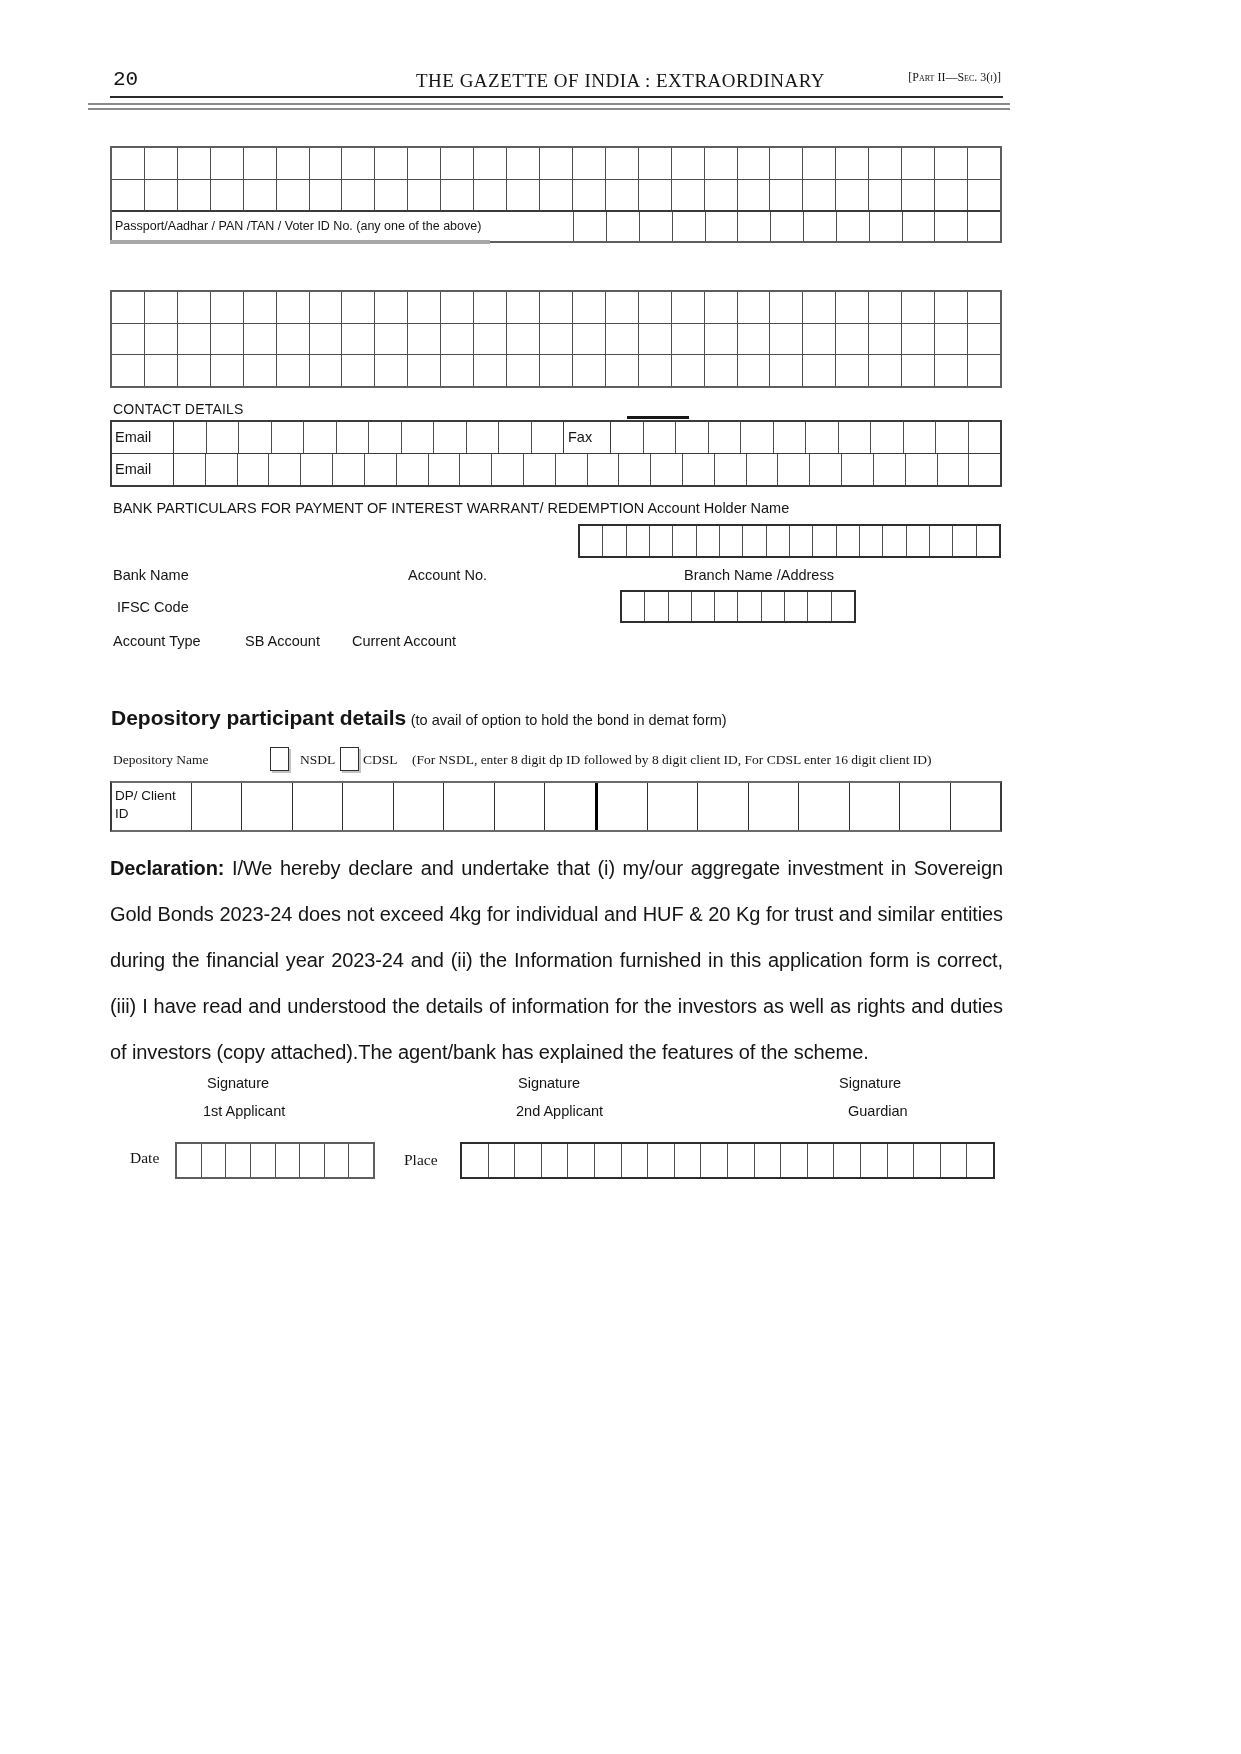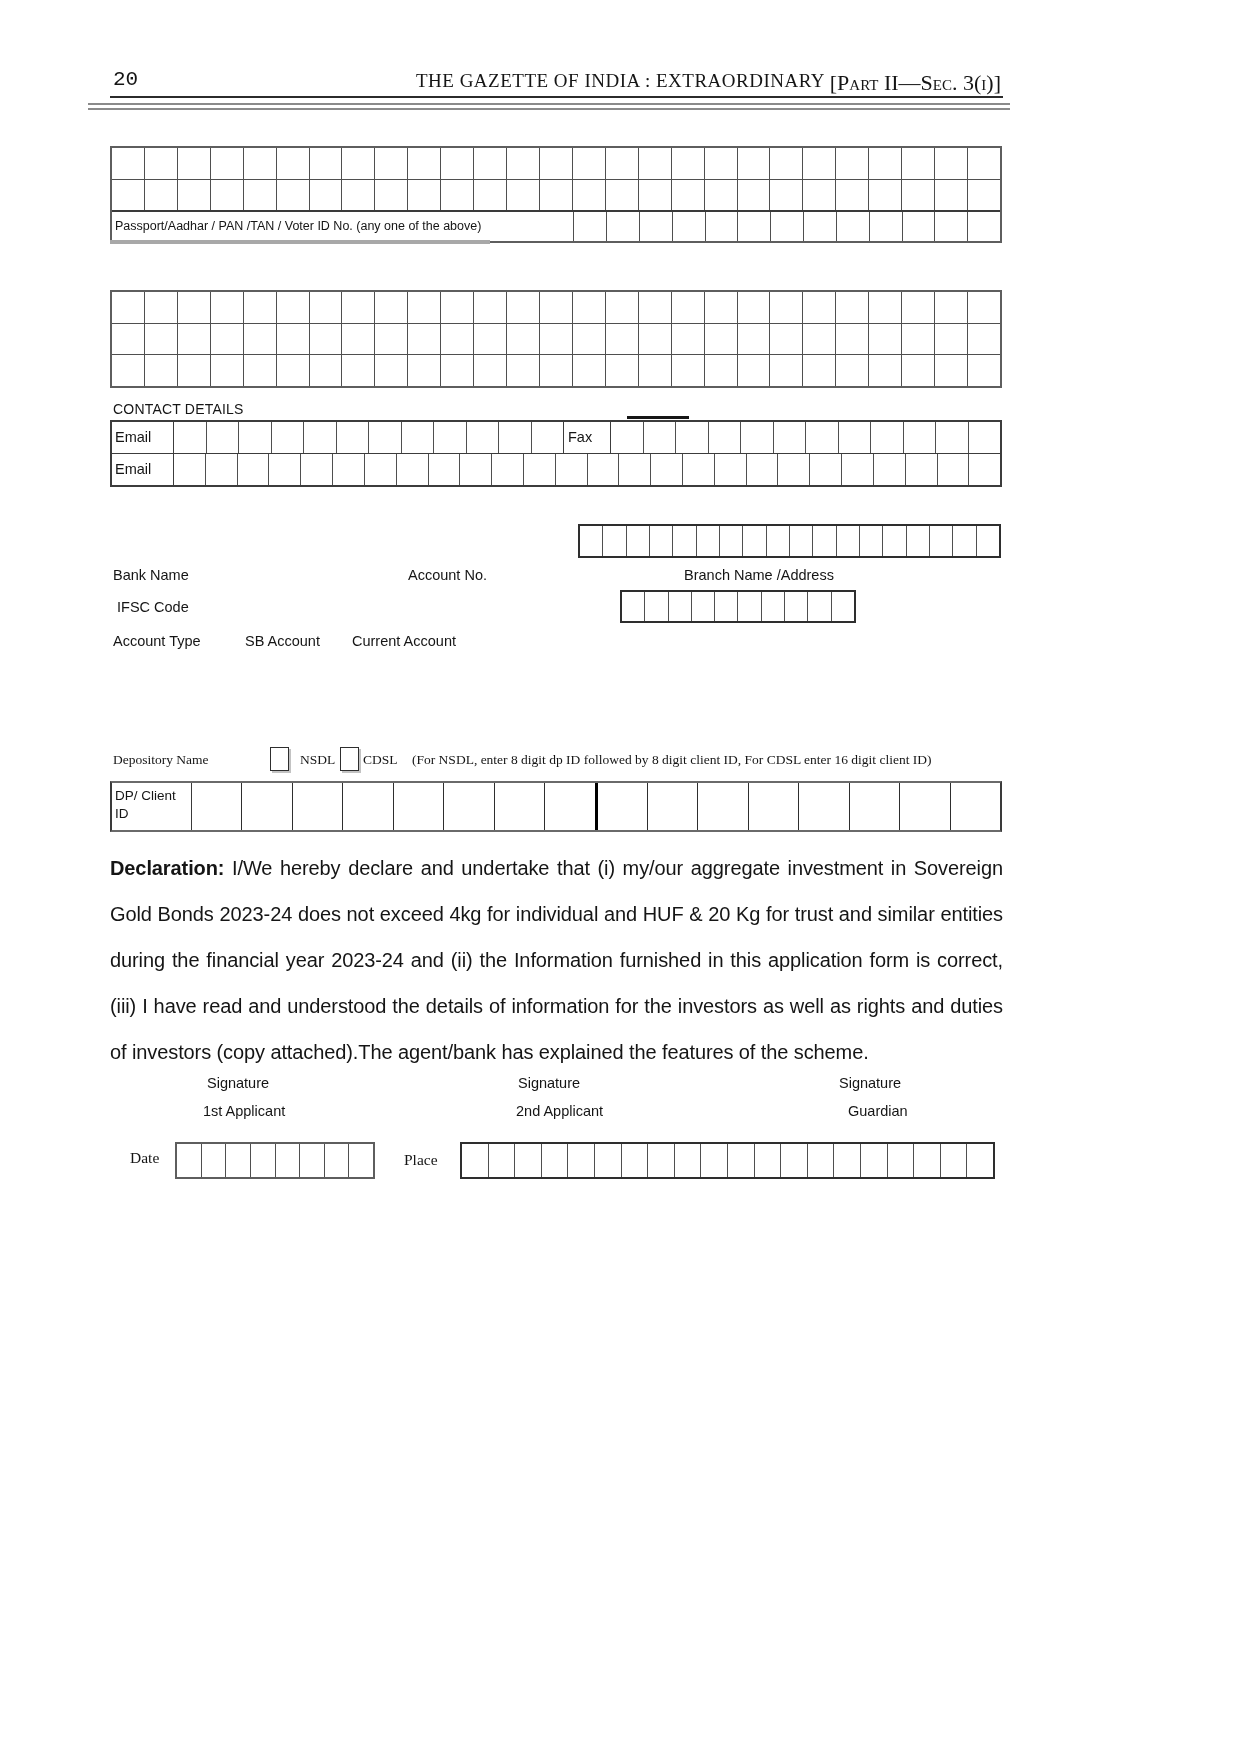--- a/index.html
+++ b/index.html
@@ -4,21 +4,21 @@
 <style>
   *{box-sizing:border-box;margin:0;padding:0}
   html,body{background:#fff}
   body{font-family:"Liberation Sans",sans-serif;color:#151515}
   #page{position:relative;width:1241px;height:1754px;background:#ffffff;overflow:hidden}
   .abs{position:absolute;white-space:nowrap}
 
   
   .pgnum{font-family:Liberation Mono, monospace;font-size:21px}
   .gaz-title{font-family:"Liberation Serif",serif;font-size:19px;letter-spacing:.5px}
-  .gaz-right{font-family:"Liberation Serif",serif;font-size:22px;font-variant:small-caps}
+  .gaz-right{font-family:"Liberation Serif",serif;font-size:12px;font-variant:small-caps}
   .rule1{background:#2b2b2b}
   .rule2{border-top:2px solid #8a8a8a;border-bottom:2px solid #8a8a8a}
 
   
   [data-grid]{display:flex;flex-direction:column}
   .grid-row{flex:1;display:flex}
   .grid-row + .grid-row{border-top:1px solid #4f4f4f}
   .cell{flex:1;border-right:1px solid #4f4f4f}
   .cell:last-child{border-right:none}
 
@@ -316,20 +316,21 @@
             <div class="cell"></div>
             <div class="cell"></div>
             <div class="cell"></div>
             <div class="cell"></div>
             <div class="cell"></div>
           </div>
         </div>
     </div>
   </div>
 
+  <div class="abs banklbl" style="left:113px;top:500px">BANK PARTICULARS FOR PAYMENT OF INTEREST WARRANT/ REDEMPTION Account Holder Name</div>
   <div class="abs frame-dark" style="left:578px;top:524px;width:423px;height:34px" data-grid="1x18">
       <div class="grid-row">
         <div class="cell"></div>
         <div class="cell"></div>
         <div class="cell"></div>
         <div class="cell"></div>
         <div class="cell"></div>
         <div class="cell"></div>
         <div class="cell"></div>
         <div class="cell"></div>
@@ -364,20 +365,24 @@
         <div class="cell"></div>
         <div class="cell"></div>
       </div>
     </div>
 
   <div class="abs banklbl" style="left:113px;top:633px">Account Type</div>
   <div class="abs banklbl" style="left:245px;top:633px">SB Account</div>
   <div class="abs banklbl" style="left:352px;top:633px">Current Account</div>
 
 
+  <div class="abs" style="left:111px;top:706px">
+    <span class="dep-title">Depository participant details</span>
+    <span class="dep-sub">(to avail of option to hold the bond in demat form)</span>
+  </div>
 
   <div class="abs serif-sm" style="left:113px;top:752px">Depository Name</div>
   <div class="chk" style="left:270px;top:747px"></div>
   <div class="abs serif-sm" style="left:300px;top:752px">NSDL</div>
   <div class="chk" style="left:340px;top:747px"></div>
   <div class="abs serif-sm" style="left:363px;top:752px">CDSL</div>
   <div class="abs serif-sm" style="left:412px;top:752px">(For NSDL, enter 8 digit dp ID followed by 8 digit client ID, For CDSL enter 16 digit client ID)</div>
 
   <div id="dp-table" class="abs" style="left:110px;top:781px;width:892px;height:51px">
     <div id="dp-label">DP/ Client ID</div>

